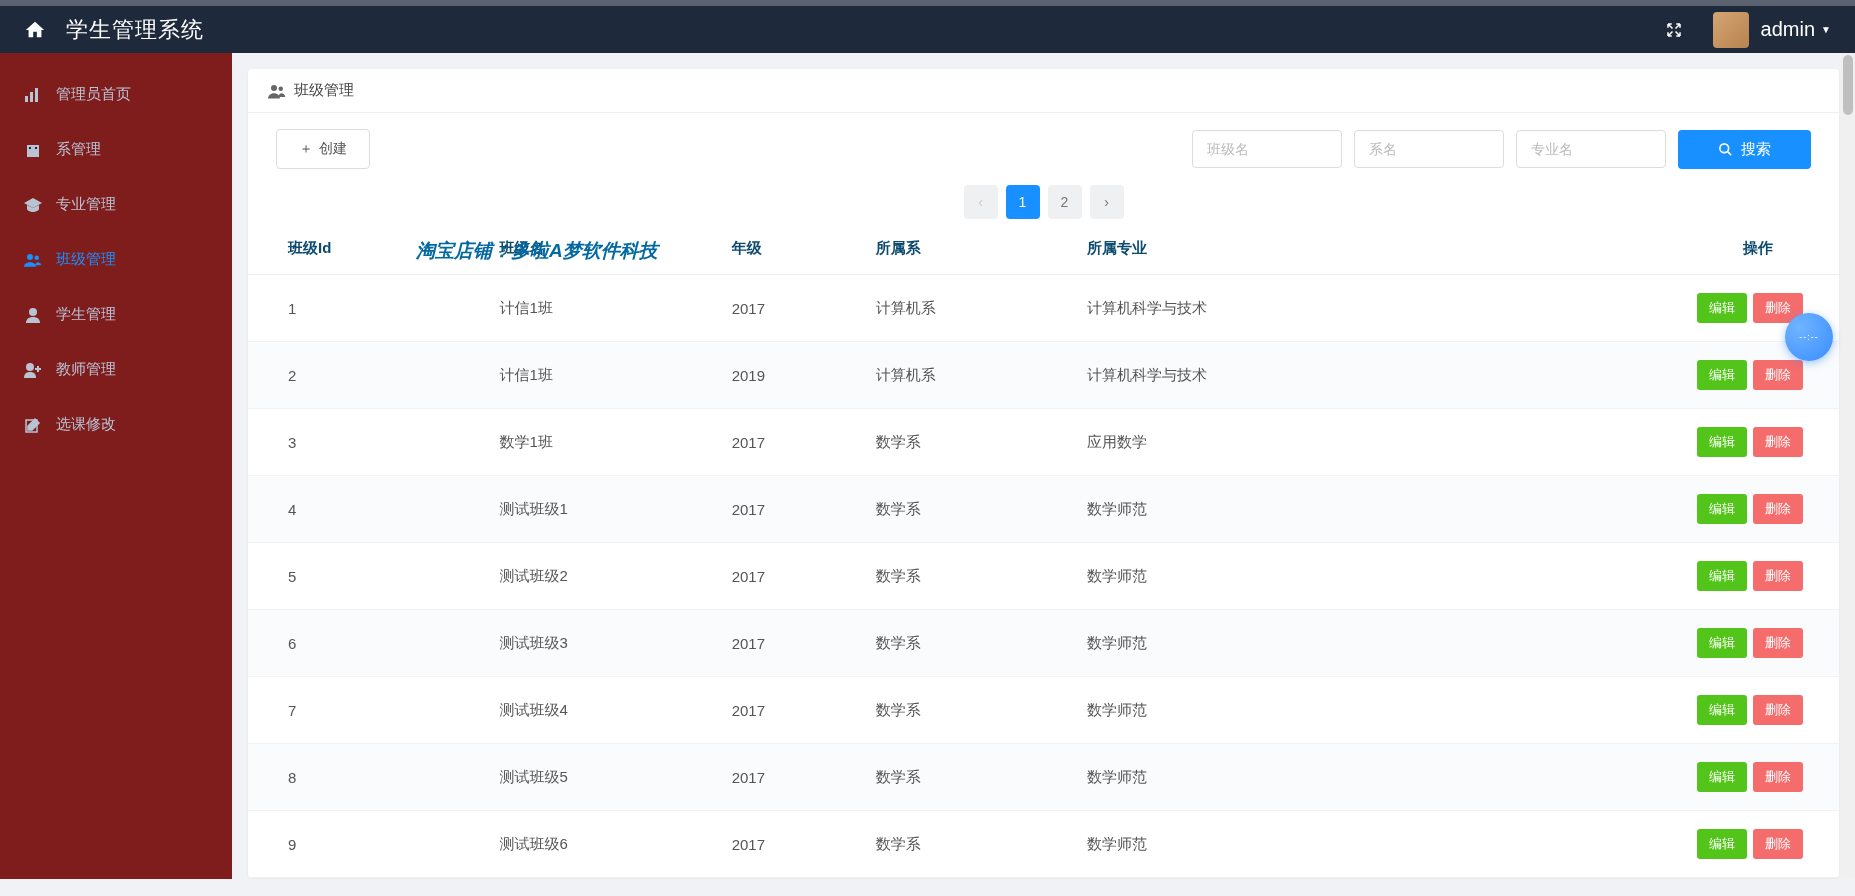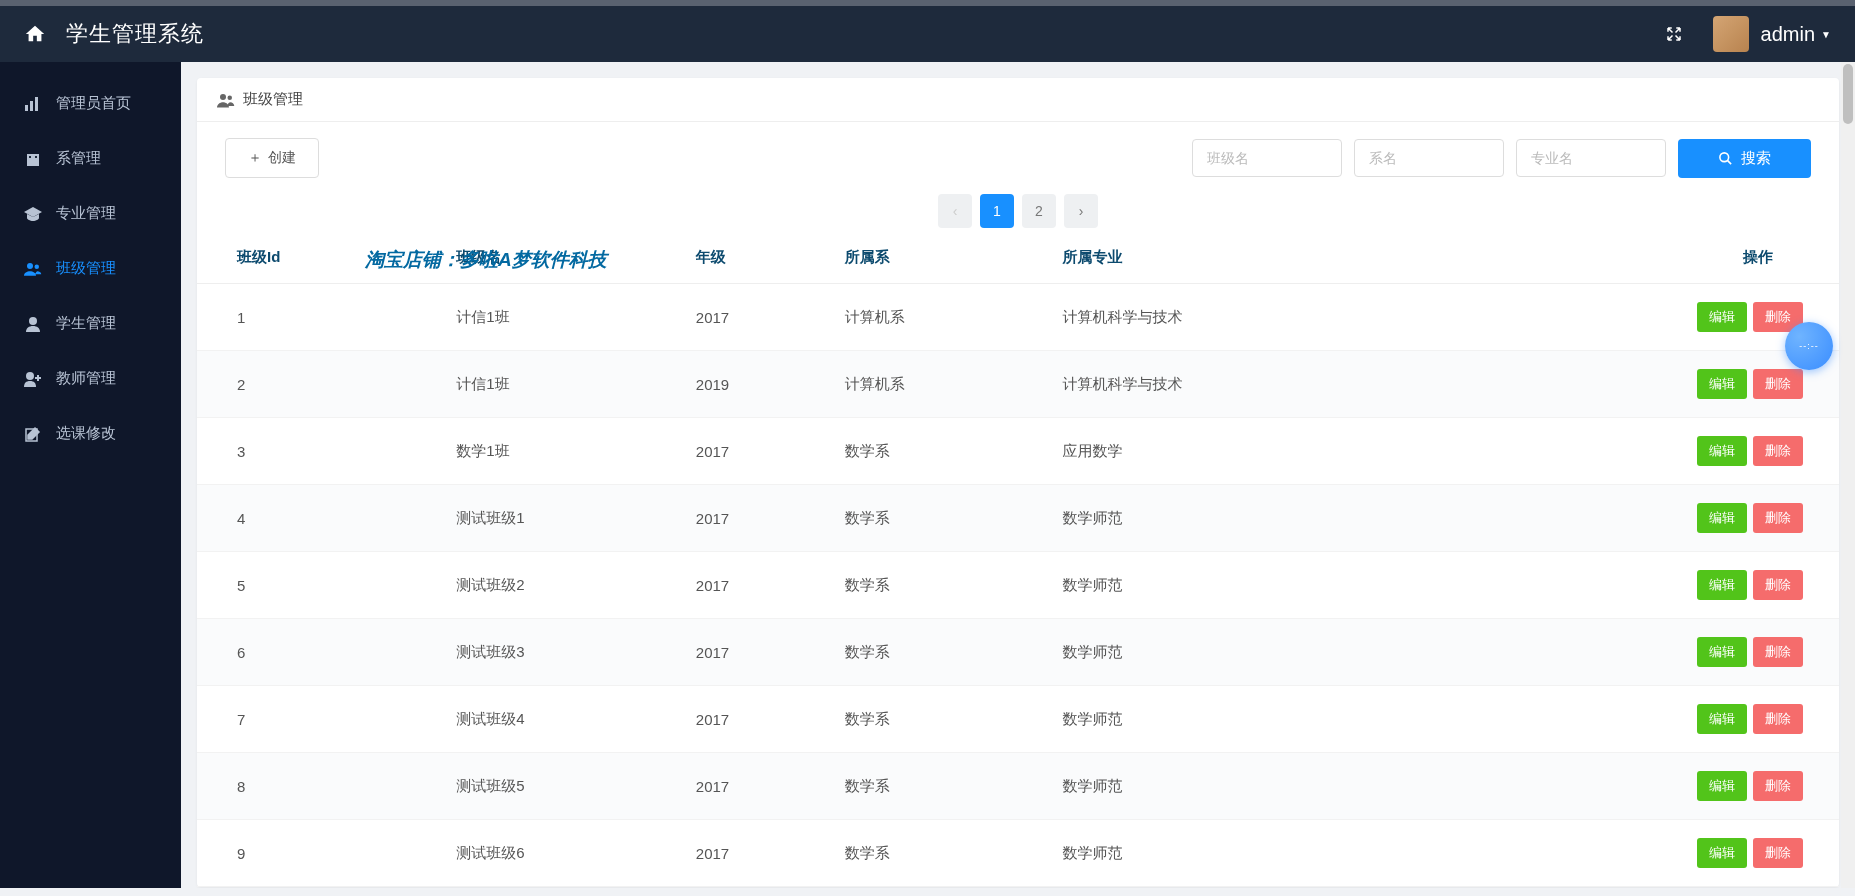--- a/index.html
+++ b/index.html
@@ -1,31 +1,31 @@
 <!DOCTYPE html>
 <html><head>
 <meta charset="utf-8">
 <style>
 * { margin: 0; padding: 0; box-sizing: border-box; }
 body { font-family: -apple-system, BlinkMacSystemFont, "Segoe UI", "Microsoft YaHei", sans-serif; background: #f0f2f5; height: 896px; width: 1855px; overflow: hidden; }
 
 .topbar-strip { height: 6px; background: #5a6270; }
 
-.header { height: 56px; background: #1e2a3c; display: flex; align-items: center; padding: 0 24px; color: #fff; }
+.header { height: 47px; background: #1e2a3c; display: flex; align-items: center; padding: 0 24px; color: #fff; }
 .header .home-icon { font-size: 22px; margin-right: 20px; }
 .header .title { font-size: 22px; font-weight: 500; letter-spacing: 1px; }
 .header .spacer { flex: 1; }
 .header .fullscreen-icon { margin-right: 30px; cursor: pointer; }
 .header .avatar { width: 36px; height: 36px; border-radius: 4px; background: linear-gradient(135deg, #d4a574 0%, #b8834f 100%); margin-right: 12px; }
 .header .username { font-size: 20px; margin-right: 6px; }
 .header .caret-down { font-size: 10px; }
 
 .body-wrap { display: flex; height: calc(896px - 70px); }
 
-.sidebar { width: 181px; background: #0f172a; color: #b8c3d4; padding-top: 14px; flex-shrink: 0; }
+.sidebar { width: 232px; background: #7f1d1d; color: #b8c3d4; padding-top: 14px; flex-shrink: 0; }
 .sidebar .nav-item { display: flex; align-items: center; padding: 18px 24px; font-size: 15px; cursor: pointer; }
 .sidebar .nav-item.active { color: #1890ff; }
 .sidebar .nav-item .nav-icon { width: 18px; margin-right: 14px; display: inline-flex; justify-content: center; }
 
 .content { flex: 1; padding: 16px 16px 0 16px; overflow-y: auto; position: relative; }
 
 .panel { background: #fff; border-radius: 4px; box-shadow: 0 1px 3px rgba(0,0,0,0.06); }
 .panel-header { padding: 12px 20px; border-bottom: 1px solid #eee; display: flex; align-items: center; font-size: 15px; color: #444; }
 .panel-header .ph-icon { margin-right: 8px; color: #666; }
 

